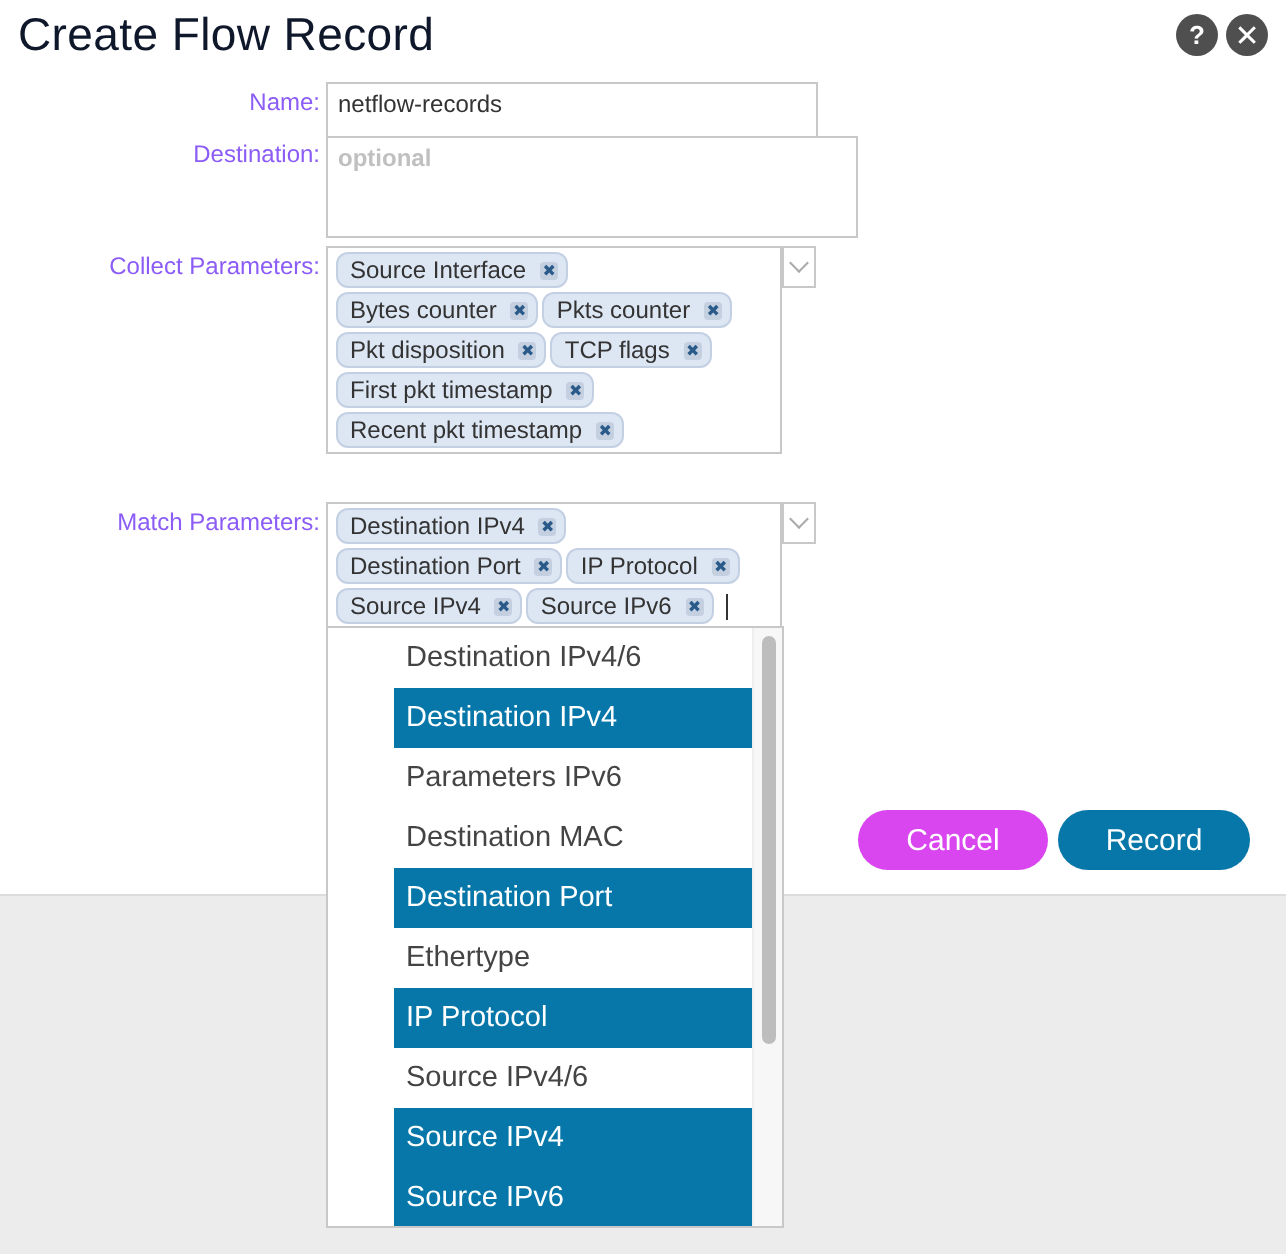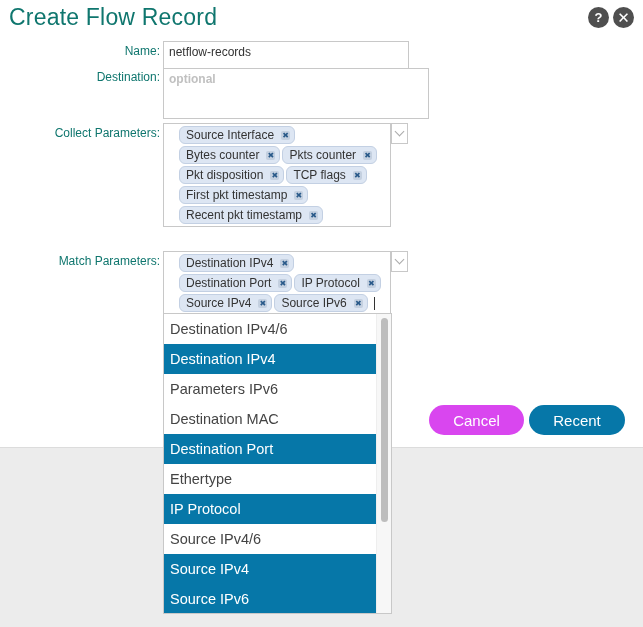--- a/index.html
+++ b/index.html
@@ -1,46 +1,46 @@
 <!DOCTYPE html>
 <html><head>
 <meta charset="utf-8">
 <style>
   * { box-sizing: border-box; margin: 0; padding: 0; }
   html, body { width: 643px; height: 627px; overflow: hidden; background: #ffffff; }
   body { font-family: "Liberation Sans", sans-serif; color: #333; position: relative; }
 
   .footer-bg { position: absolute; left: 0; top: 447px; width: 643px; height: 180px; background: #ececec; border-top: 1px solid #dcdcdc; }
 
-  .title { position: absolute; left: 9px; top: 4px; font-size: 23px; color: #0f766e; font-weight: normal; letter-spacing: 0.2px; }
+  .title { position: absolute; left: 9px; top: 4px; font-size: 23px; color: #0f172a; font-weight: normal; letter-spacing: 0.2px; }
 
   .icon-btn { position: absolute; top: 7px; width: 21px; height: 21px; border-radius: 50%; background: #4f4f4f; color: #fff; display: flex; align-items: center; justify-content: center; font-size: 13px; font-weight: bold; cursor: pointer; }
   .help-btn { left: 588px; }
   .close-btn { left: 613px; font-weight: normal; font-size: 15px; }
 
-  .label { position: absolute; font-size: 12px; color: #0f766e; text-align: right; width: 160px; left: 0; }
+  .label { position: absolute; font-size: 12px; color: #8b5cf6; text-align: right; width: 160px; left: 0; }
 
   .input { position: absolute; border: 1px solid #c8c8c8; background: #fff; font-size: 12px; color: #333; padding: 3px 5px; }
   .name-input { left: 163px; top: 41px; width: 246px; height: 32px; }
   .desc-input { left: 163px; top: 68px; width: 266px; height: 51px; color: #c0c0c0; font-weight: bold; }
 
-  .multi { position: absolute; border: 1px solid #c8c8c8; background: #fff; padding: 1px 15px; }
+  .multi { position: absolute; border: 1px solid #c8c8c8; background: #fff; padding: 1px 4px; }
   .collect-box { left: 163px; top: 123px; width: 228px; height: 104px; }
   .match-box { left: 163px; top: 251px; width: 228px; height: 64px; }
   .chip-row { display: flex; height: 20px; margin-bottom: 0; align-items: center; }
   .chip { display: inline-flex; align-items: center; height: 18px; background: #dde6f3; border: 1px solid #c3d0e3; border-radius: 6px; padding: 0 4px 0 6px; margin-right: 2px; font-size: 12px; color: #333; white-space: nowrap; }
   .chip .x { display: inline-block; width: 9px; height: 9px; margin-left: 7px; background: #c4d0e0; border-radius: 2px; font-size: 8px; line-height: 9px; text-align: center; color: #2a5a8a; cursor: pointer; }
   .cursor { display: inline-block; width: 1px; height: 13px; background: #333; margin-left: 4px; }
 
   .dd-toggle { position: absolute; width: 17px; height: 21px; border: 1px solid #c8c8c8; background: #fff; display: flex; align-items: center; justify-content: center; color: #aaa; font-size: 10px; cursor: pointer; }
   .collect-toggle { left: 391px; top: 123px; }
   .match-toggle { left: 391px; top: 251px; }
   .chev { width: 7px; height: 7px; border-right: 1px solid #aaa; border-bottom: 1px solid #aaa; transform: rotate(45deg); margin-top: -4px; }
 
-  .dropdown { position: absolute; left: 163px; top: 313px; width: 229px; height: 301px; background: #fff; border: 1px solid #c8c8c8; overflow: hidden; }
+  .dropdown { position: absolute; left: 163px; top: 313px; width: 229px; height: 301px; background: #fff; border: 1px solid #c8c8c8; overflow: hidden; padding-left: 33px; }
   .opt { height: 30px; line-height: 30px; padding-left: 6px; font-size: 14.5px; color: #444; width: 213px; cursor: pointer; }
   .opt.sel { background: #0677a8; color: #fff; }
   .dd-scroll-track { position: absolute; right: 0; top: 0; width: 15px; height: 100%; background: #f7f7f7; border-left: 1px solid #eee; }
   .dd-scroll-thumb { position: absolute; left: 4px; top: 4px; width: 7px; height: 204px; background: #bdbdbd; border-radius: 4px; }
 
   .btn { position: absolute; top: 405px; height: 30px; border-radius: 15px; color: #fff; font-size: 15px; display: flex; align-items: center; justify-content: center; cursor: pointer; }
   .cancel-btn { left: 429px; width: 95px; background: #d946ef; }
   .submit-btn { left: 529px; width: 96px; background: #0677a8; }
 </style>
 </head>
@@ -153,13 +153,13 @@
       <div class="opt">Source IPv4/6</div>
       <div class="opt sel">Source IPv4</div>
       <div class="opt sel">Source IPv6</div>
     </div>
   <div class="dd-scroll-track">
     <div class="dd-scroll-thumb"></div>
   </div>
 </div>
 
 <div class="btn cancel-btn">Cancel</div>
-<div class="btn submit-btn">Recent</div>
+<div class="btn submit-btn">Record</div>
 
 </body></html>

